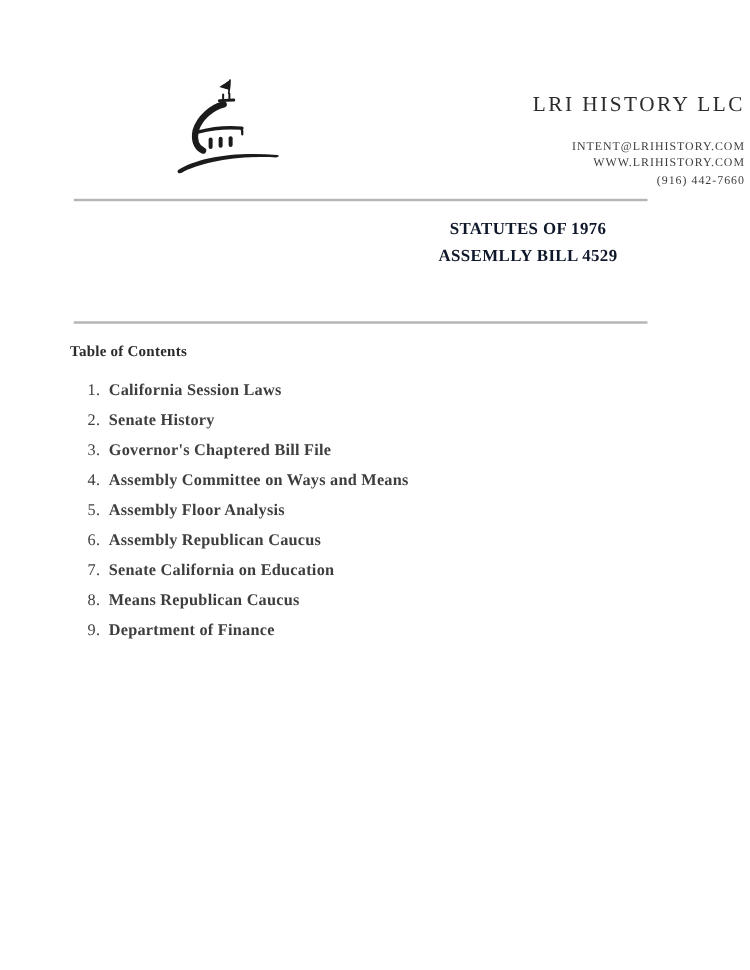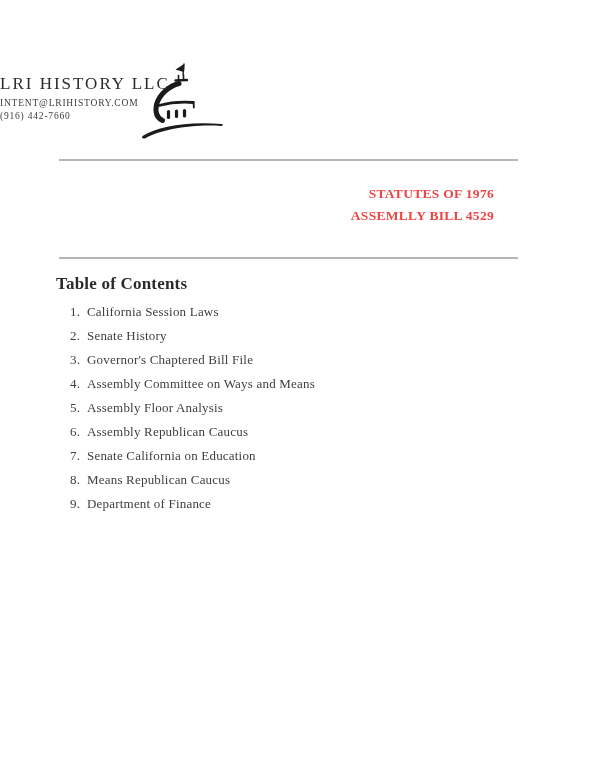--- a/index.html
+++ b/index.html
@@ -23,67 +23,67 @@
     left: 138px;
     top: 60px;
     width: 92px;
     height: 82px;
   }
   .letterhead {
     position: absolute;
     left: 0;
     top: 74px;
     width: 596px;
-    text-align: left;
+    text-align: right;
   }
   .company-name {
     font-size: 17px;
     letter-spacing: 2px;
     color: #2c2c2c;
     line-height: 20px;
   }
   .contact-line {
     font-size: 9.5px;
     letter-spacing: 0.8px;
     color: #3c3c3c;
     line-height: 13.4px;
   }
-  .contact-block { margin-top: 3px; }
+  .contact-block { margin-top: 18px; }
 
   
   .rule {
     position: absolute;
     left: 59px;
     width: 459px;
     height: 2px;
     background: #b6b6b6;
   }
   .rule-top { top: 159px; }
   .rule-bottom { top: 257px; }
 
   
   .reference-block {
     position: absolute;
-    top: 183px;
+    top: 172px;
     right: 106px;
-    text-align: right;
+    text-align: center;
     font-weight: bold;
     font-size: 13.5px;
     line-height: 22.4px;
-    color: #ef4444;
+    color: #0f172a;
     letter-spacing: 0.3px;
   }
   .reference-line { white-space: pre; }
 
   
   .toc-title {
     position: absolute;
     left: 56px;
     top: 274px;
-    font-size: 17px;
+    font-size: 12px;
     font-weight: bold;
     color: #2b2b2b;
     letter-spacing: 0.2px;
   }
   .toc-list {
     position: absolute;
     left: 70px;
     top: 300px;
     width: 460px;
     font-size: 13px;
@@ -92,21 +92,21 @@
   .toc-item {
     display: flex;
     height: 24px;
     line-height: 24px;
     letter-spacing: 0.2px;
   }
   .toc-num {
     width: 17px;
     flex: 0 0 17px;
   }
-  .toc-label { flex: 1; }
+  .toc-label { flex: 1; font-weight: bold; }
 </style>
 </head>
 <body>
 
 <div class="page">
 
   <svg class="logo" viewBox="0 0 92 82" fill="none" stroke="#1b1b1b" stroke-linecap="round">
 
     <path d="M46 4 C43 6 40 8 37.5 9.5 L45.5 12 Z" fill="#1b1b1b" stroke="none"></path>
     <path d="M46 4 C46 8 45.6 11 45 14.5" stroke-width="1.4"></path>
@@ -124,20 +124,21 @@
     <path d="M38.5 51 L38.5 56.5" stroke-width="3.2"></path>
     <path d="M46.5 50.5 L46.5 56" stroke-width="3.2"></path>
 
     <path d="M4.5 76 C20 66 50 61 84 64 C85.5 64.4 85.5 65.6 83 65.9 C52 64.2 22 70 7.5 78.2 C4.8 79.4 3.2 77.6 4.5 76 Z" fill="#1b1b1b" stroke="none"></path>
   </svg>
 
   <div class="letterhead">
     <div class="company-name">LRI HISTORY LLC</div>
     <div class="contact-block">
       <div class="contact-line">INTENT@LRIHISTORY.COM</div>
+      <div class="contact-line">WWW.LRIHISTORY.COM</div>
       <div class="contact-line">(916) 442-7660</div>
     </div>
   </div>
 
   <div class="rule rule-top"></div>
   <div class="rule rule-bottom"></div>
 
   <div class="reference-block">
     <div class="reference-line">STATUTES OF 1976</div>
     <div class="reference-line">ASSEMLLY BILL 4529</div>

